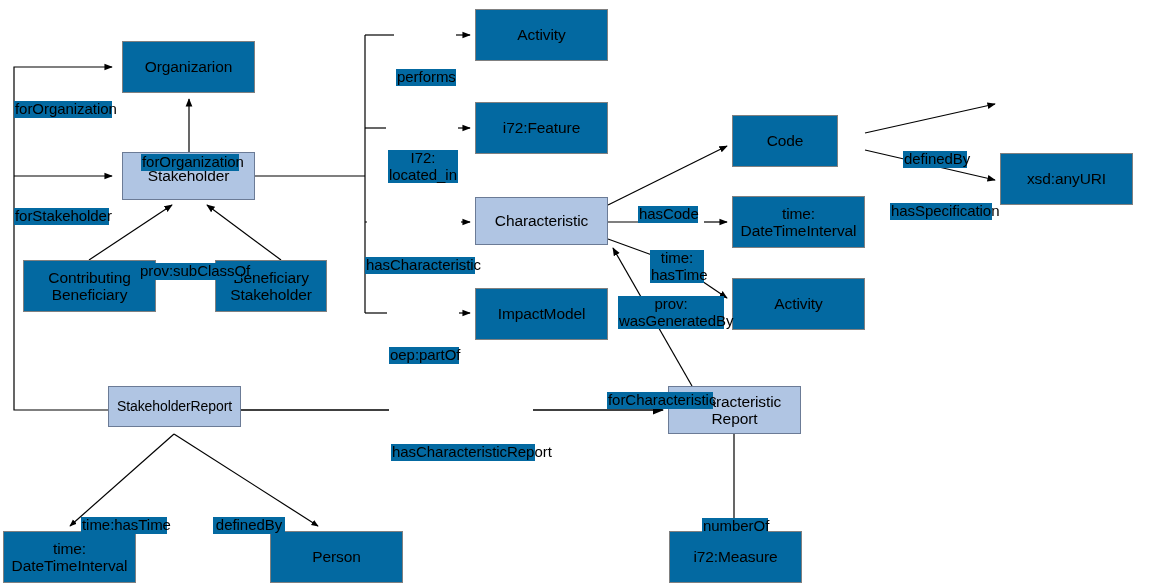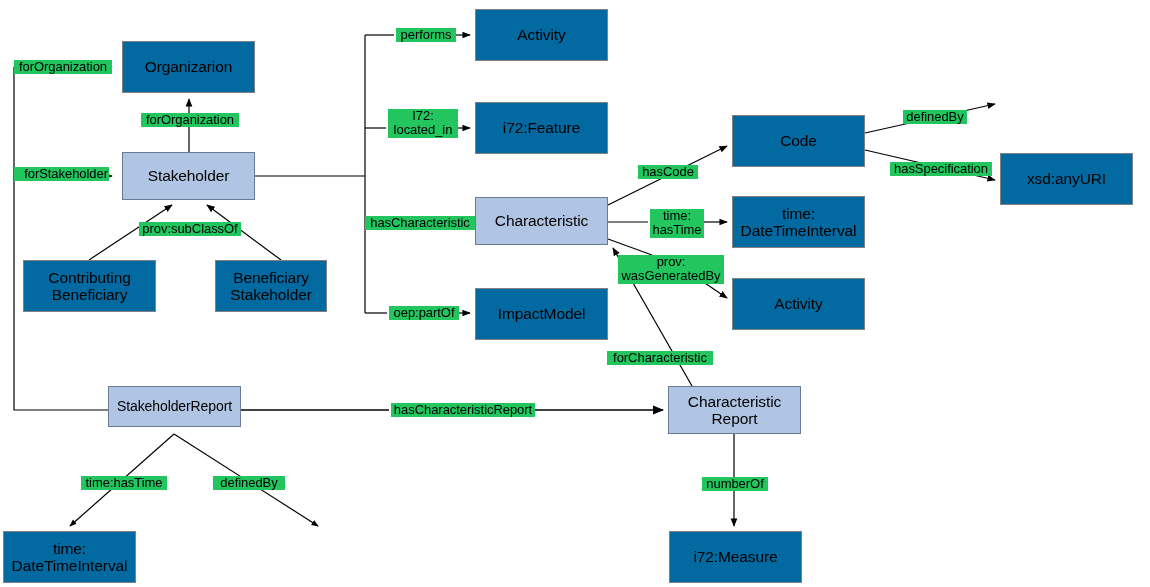--- a/index.html
+++ b/index.html
@@ -39,27 +39,28 @@
     white-space: pre-line;
     letter-spacing: -0.1px;
   }
   .node.blue {
     background: #b0c5e3;
     border: 1px solid #6b7b96;
   }
   .edge-label {
     position: absolute;
     color: #000000;
-    font-size: 13px;
+    font-size: 15px;
     line-height: 1.1;
     white-space: pre-line;
     text-align: center;
-    background: #22c55e;
+    background: #0369a1;
     padding: 0 1px;
     letter-spacing: -0.05px;
+    margin-top: 41px;
   }
 </style>
 </head>
 <body>
 
 <div id="canvas">
 
   <svg id="edges" viewBox="0 0 1150 587" xmlns="http://www.w3.org/2000/svg">
     <defs>
       <marker id="arw" viewBox="0 0 10 10" refX="9" refY="5" markerWidth="7" markerHeight="7" orient="auto-start-reverse">
@@ -122,25 +123,26 @@
 
   <div class="node" style="left:122px;top:41px;width:133px;height:52px;">Organizarion</div>
   <div class="node blue" style="left:122px;top:152px;width:133px;height:48px;">Stakeholder</div>
   <div class="node" style="left:23px;top:260px;width:133px;height:52px;">Contributing
 Beneficiary</div>
   <div class="node" style="left:215px;top:260px;width:112px;height:52px;">Beneficiary
 Stakeholder</div>
   <div class="node blue" style="left:108px;top:386px;width:133px;height:41px;font-size:14px;">StakeholderReport</div>
   <div class="node" style="left:3px;top:531px;width:133px;height:52px;">time:
 DateTimeInterval</div>
+  <div class="node" style="left:270px;top:531px;width:133px;height:52px;">Person</div>
   <div class="node" style="left:475px;top:9px;width:133px;height:52px;">Activity</div>
   <div class="node" style="left:475px;top:102px;width:133px;height:52px;">i72:Feature</div>
   <div class="node blue" style="left:475px;top:197px;width:133px;height:48px;">Characteristic</div>
   <div class="node" style="left:475px;top:288px;width:133px;height:52px;">ImpactModel</div>
-  <div class="node" style="left:732px;top:115px;width:133px;height:52px;">Code</div>
+  <div class="node" style="left:732px;top:115px;width:106px;height:52px;">Code</div>
   <div class="node" style="left:732px;top:196px;width:133px;height:52px;">time:
 DateTimeInterval</div>
   <div class="node" style="left:732px;top:278px;width:133px;height:52px;">Activity</div>
   <div class="node" style="left:1000px;top:153px;width:133px;height:52px;">xsd:anyURI</div>
   <div class="node blue" style="left:668px;top:386px;width:133px;height:48px;">Characteristic
 Report</div>
   <div class="node" style="left:669px;top:531px;width:133px;height:52px;">i72:Measure</div>
 
   <div class="edge-label" style="left:14px;top:60px;width:96px;text-align:center;">forOrganization</div>
   <div class="edge-label" style="left:141px;top:113px;width:96px;">forOrganization</div>

